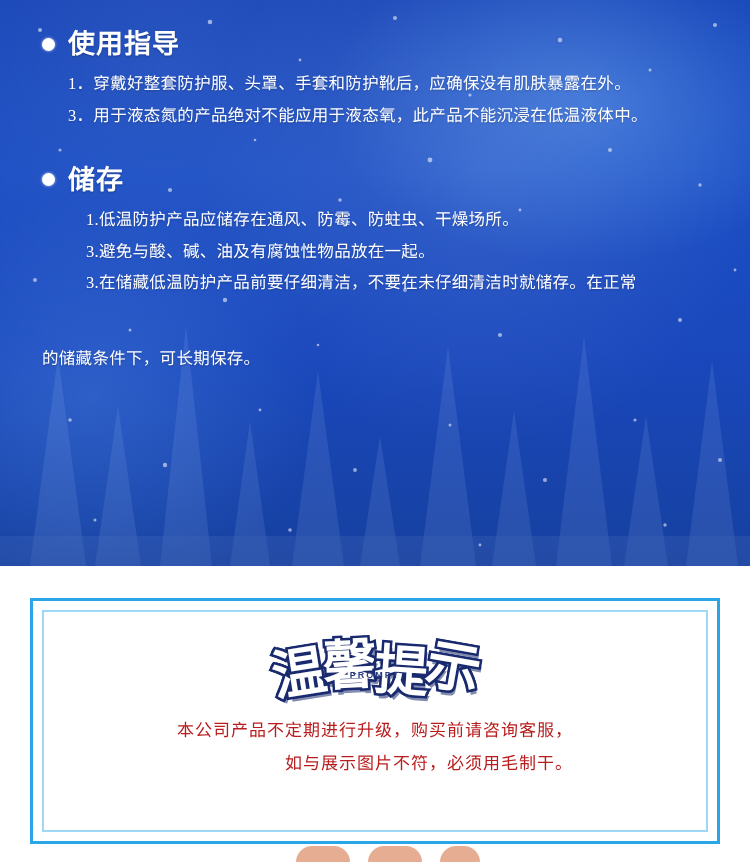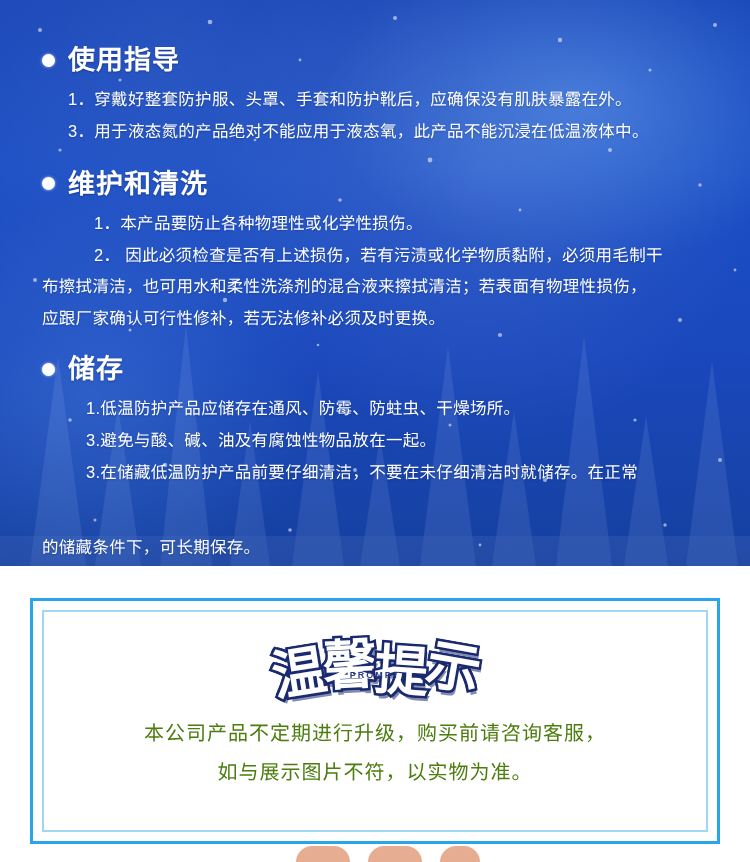--- a/index.html
+++ b/index.html
@@ -53,22 +53,23 @@
   .snow {
     position: absolute;
     inset: 0;
     pointer-events: none;
     opacity: 0.55;
   }
 
   .content {
     position: relative;
     z-index: 3;
-    padding: 44px 34px 0 42px;
+    padding: 28px 34px 0 42px;
     color: #ffffff;
+    font-family: Liberation Serif, serif;
   }
 
   .section { margin-bottom: 6px; }
 
   .sec-head {
     display: flex;
     align-items: center;
     gap: 13px;
     margin: 0 0 8px 0;
   }
@@ -166,23 +167,23 @@
     left: 50%;
     transform: translateX(-50%);
     font-size: 9px;
     letter-spacing: 2px;
     color: #2a3b86;
     font-weight: bold;
   }
 
   .prompt-text {
     margin-top: 14px;
-    text-align: center;
-    color: #4d7c0f;
-    font-size: 20px;
+    text-align: right;
+    color: #b91c1c;
+    font-size: 17px;
     line-height: 1.95;
     letter-spacing: 1px;
   }
 
   .bottom-strip {
     position: absolute;
     left: 0;
     bottom: 0;
     width: 750px;
     height: 14px;
@@ -278,32 +279,20 @@
           <span class="sec-title">使用指导</span>
         </div>
         <div class="sec-body">
           <div class="line">1．穿戴好整套防护服、头罩、手套和防护靴后，应确保没有肌肤暴露在外。</div>
           <div class="line">3．用于液态氮的产品绝对不能应用于液态氧，此产品不能沉浸在低温液体中。</div>
         </div>
       </div>
 
       <div class="gap-a"></div>
 
-      <div class="section">
-        <div class="sec-head">
-          <span class="bullet"></span>
-          <span class="sec-title">维护和清洗</span>
-        </div>
-        <div class="sec-body">
-          <div class="line indent">1．本产品要防止各种物理性或化学性损伤。</div>
-          <div class="line indent">2． 因此必须检查是否有上述损伤，若有污渍或化学物质黏附，必须用毛制干</div>
-          <div class="line hang" style="margin-left:-26px;">布擦拭清洁，也可用水和柔性洗涤剂的混合液来擦拭清洁；若表面有物理性损伤，</div>
-          <div class="line hang" style="margin-left:-26px;">应跟厂家确认可行性修补，若无法修补必须及时更换。</div>
-        </div>
-      </div>
 
       <div class="gap-b"></div>
 
       <div class="section">
         <div class="sec-head">
           <span class="bullet"></span>
           <span class="sec-title">储存</span>
         </div>
         <div class="sec-body">
           <div class="line indent2">1.低温防护产品应储存在通风、防霉、防蛀虫、干燥场所。</div>
@@ -324,21 +313,21 @@
       <div class="prompt-title">
         <span class="char c1">温</span>
         <span class="char c2">馨</span>
         <span class="char c3">提</span>
         <span class="char c4">示</span>
         <span class="prompt-sub">PROMPT</span>
       </div>
 
       <div class="prompt-text">
         <div>本公司产品不定期进行升级，购买前请咨询客服，</div>
-        <div>如与展示图片不符，以实物为准。</div>
+        <div>如与展示图片不符，必须用毛制干。</div>
       </div>
 
     </div>
   </div>
 
   <div class="bottom-strip">
     <div class="hand h1"></div>
     <div class="hand h2"></div>
     <div class="hand h3"></div>
   </div>

